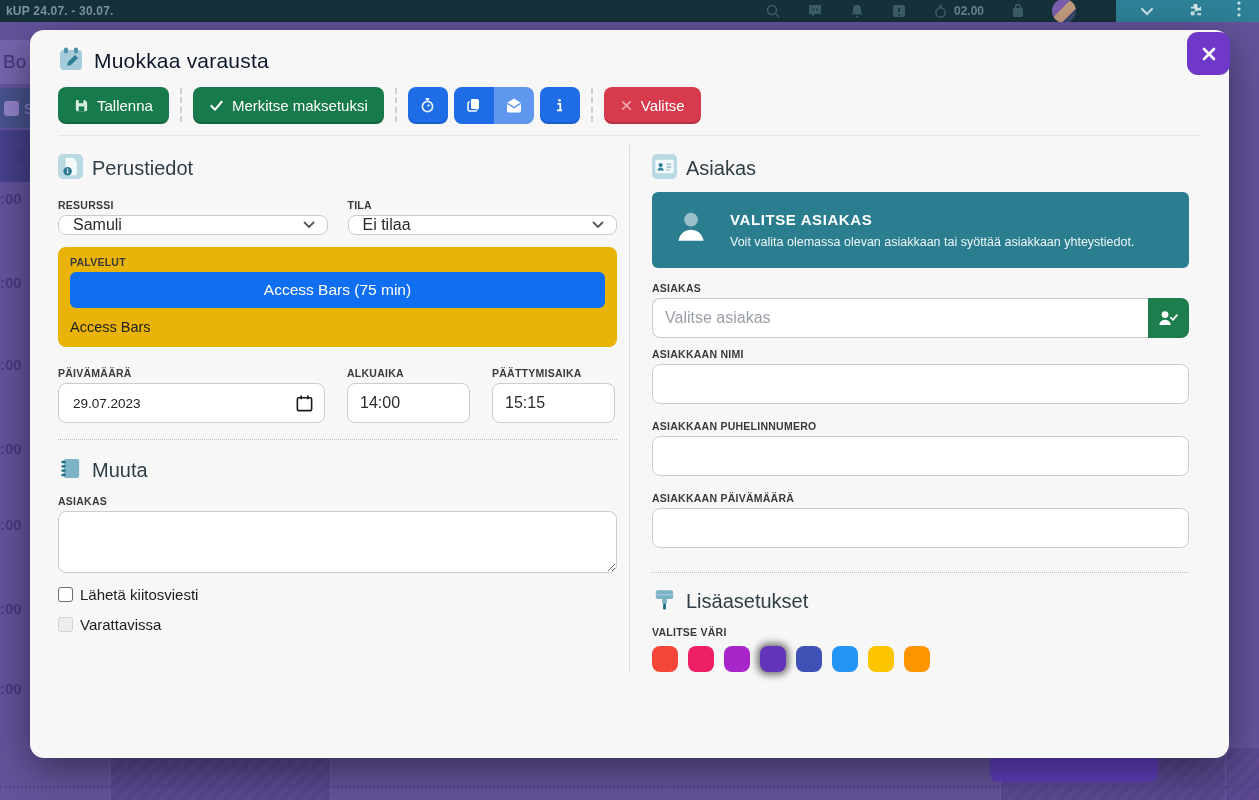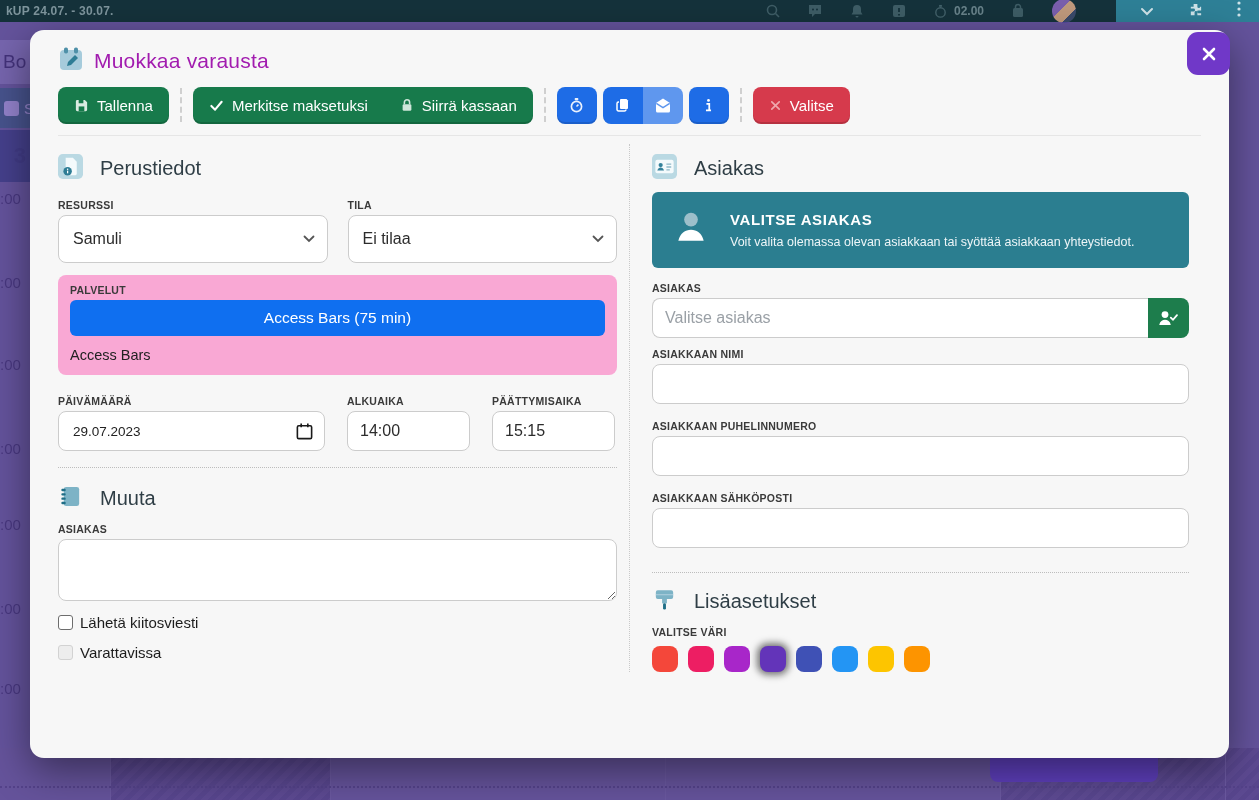--- a/index.html
+++ b/index.html
@@ -19,39 +19,39 @@
   .tb-teal { height:22px; background:#2e8097; display:flex; align-items:center; gap:34px; padding:0 18px 0 24px; margin-left:14px; }
 
   .bg-left { position:absolute; left:0; top:22px; width:60px; height:778px; z-index:1; }
   .bg-strip { position:absolute; left:0; top:18px; width:60px; height:44px; background:#9a9a9a;
               color:#111; font-size:19px; display:flex; align-items:center; padding-left:3px; }
   .bg-green { position:absolute; left:0; top:66px; width:60px; height:40px; background:#1d6b43;
               color:#eee; font-size:15px; display:flex; align-items:center; gap:5px; padding-left:4px; }
   .bg-badge { width:15px; height:15px; background:#e8e8e8; border-radius:3px; flex:none; }
   .bg-teal { position:absolute; left:0; top:108px; width:60px; height:52px; background:#163840;
              color:#0d2930; font-size:22px; font-weight:bold; display:flex; align-items:center; justify-content:flex-end; padding-right:34px; }
-  .bg-time { position:absolute; left:0; color:#1f1f1f; font-size:15px; font-weight:normal; }
+  .bg-time { position:absolute; left:0; color:#1f1f1f; font-size:15px; font-weight:bold; }
 
   .bg-grid { position:absolute; left:0; top:748px; width:1259px; height:52px; background:#6e6a67; z-index:1; }
   .bg-col { position:absolute; top:0; height:52px; border-left:1px solid #7b7773; }
   .hatch { background:repeating-linear-gradient(135deg,#57534f 0 5px,#4a4744 5px 10px); }
   .bg-dotline { position:absolute; left:0; top:38px; width:100%; border-top:2px dotted #403d3b; }
   .bg-event { position:absolute; left:990px; top:-6px; width:168px; height:40px; background:#5a35c0; border-radius:8px; }
 
   .backdrop { position:absolute; left:0; top:22px; width:100%; height:778px;
               background:rgba(97,70,186,0.63); z-index:2; }
 
   
   .modal { position:absolute; left:30px; top:30px; width:1199px; height:728px; background:#f7f7f7;
            border-radius:14px; z-index:3; box-shadow:0 12px 40px rgba(0,0,0,.45); padding:14px 28px 0; }
   .modal-close { position:absolute; top:2px; right:-1px; width:43px; height:43px; background:#7038c8;
                  border:none; border-radius:11px; display:flex; align-items:center; justify-content:center; cursor:pointer; }
 
   .m-header { display:flex; align-items:center; gap:10px; height:34px; }
-  .m-title { font-size:21px; color:#a21caf; font-weight:500; letter-spacing:.2px; }
+  .m-title { font-size:21px; color:#0f172a; font-weight:500; letter-spacing:.2px; }
 
   .toolbar { display:flex; align-items:center; margin-top:8px; height:38px; }
   .tbtn { height:37px; border:none; border-radius:8px; color:#fff; font-size:15px; font-weight:500;
           font-family:"Liberation Sans",sans-serif; display:flex; align-items:center; gap:8px; padding:0 16px;
           cursor:pointer; box-shadow:inset 0 -2px 0 rgba(0,0,0,.15); }
   .green { background:#177a4b; }
   .tgroup { display:flex; align-items:center; background:#177a4b; border-radius:8px; height:37px;
             box-shadow:inset 0 -2px 0 rgba(0,0,0,.15); }
   .tgroup .tbtn { box-shadow:none; background:transparent; }
   .sep { width:0; border-left:2px dashed #cfcfcf; height:34px; margin:0 11px; }
@@ -59,33 +59,33 @@
           align-items:center; justify-content:center; cursor:pointer; box-shadow:inset 0 -2px 0 rgba(0,0,0,.12); }
   .ipair { display:flex; border-radius:8px; overflow:hidden; margin:0 6px; box-shadow:inset 0 -2px 0 rgba(0,0,0,.12); }
   .ipair .ibtn { border-radius:0; margin:0; box-shadow:none; }
   .ibtn.lt { background:#5f97ee; }
   .red { background:#d63a4c; }
 
   .m-body { display:flex; margin-top:11px; border-top:1px solid #e6e6e6; padding-top:8px; }
   .col-l { width:572px; padding-right:12px; border-right:1px dotted #c9c9c9; }
   .col-r { width:559px; padding-left:22px; }
 
-  .sec-head { display:flex; align-items:center; gap:17px; margin:10px 0 6px; }
+  .sec-head { display:flex; align-items:center; gap:9px; margin:10px 0 6px; }
   .sec-title { font-size:20px; color:#2f3e46; font-weight:500; }
 
   .lbl { font-size:10.5px; font-weight:bold; color:#3a3a3a; letter-spacing:.25px; margin:10px 0 4px; }
   .field-row { display:flex; gap:20px; }
   .fcol { flex:1; }
-  .selectbox { height:48px; background:#fff; border:1px solid #ccc; border-radius:8px; display:flex;
+  .selectbox { height:20px; background:#fff; border:1px solid #ccc; border-radius:8px; display:flex;
                align-items:center; justify-content:space-between; padding:0 12px 0 14px; font-size:16px; color:#2c2c2c; cursor:pointer; }
   .inputbox { width:100%; height:40px; background:#fff; border:1px solid #ccc; border-radius:8px;
               font-size:16px; color:#2c2c2c; padding:0 12px; font-family:"Liberation Sans",sans-serif; }
   .inputbox::placeholder { color:#9aa0a6; }
 
-  .palvelut { background:#f9a8d4; border-radius:8px; padding:9px 12px 12px; margin-top:12px; }
+  .palvelut { background:#eab308; border-radius:8px; padding:9px 12px 12px; margin-top:12px; }
   .palvelut .lbl { margin-top:0; }
   .svc-btn { width:100%; height:36px; background:#0f6ff0; color:#fff; border:none; border-radius:6px;
              font-size:15.5px; font-family:"Liberation Sans",sans-serif; cursor:pointer; }
   .svc-name { font-size:14.5px; color:#222; margin-top:11px; }
 
   .daterow { display:flex; gap:22px; margin-top:10px; }
   .datebox { width:267px; height:40px; background:#fff; border:1px solid #ccc; border-radius:8px;
              display:flex; align-items:center; padding:0 10px 0 14px; }
   .datebox input { border:none; outline:none; font-size:13.5px; color:#222; flex:1; font-family:"Liberation Sans",sans-serif; background:transparent; }
   .timebox { width:123px; }
@@ -245,27 +245,20 @@
         <span>Tallenna</span>
       </button>
       <span class="sep"></span>
       <div class="tgroup">
         <button class="tbtn">
           <svg viewBox="0 0 16 16" width="15" height="15">
               <path d="M2.5 8.5l4 4 7-8.5" stroke="#fff" stroke-width="2.2" fill="none" stroke-linecap="round" stroke-linejoin="round"></path>
             </svg>
           <span>Merkitse maksetuksi</span>
         </button>
-        <button class="tbtn">
-          <svg viewBox="0 0 16 16" width="14" height="14">
-              <rect x="3" y="7" width="10" height="7.5" rx="1.5" fill="#cfe6da"></rect>
-              <path d="M5 7V5a3 3 0 016 0v2" stroke="#cfe6da" stroke-width="1.8" fill="none"></path>
-            </svg>
-          <span>Siirrä kassaan</span>
-        </button>
       </div>
       <span class="sep"></span>
       <button class="ibtn">
         <svg viewBox="0 0 16 16" width="17" height="17">
             <circle cx="8" cy="9" r="4.8" stroke="#fff" stroke-width="1.6" fill="none" opacity=".9"></circle>
             <rect x="6.3" y="1" width="3.4" height="2" rx=".6" fill="#fff" opacity=".9"></rect>
             <path d="M8 9l1.8-1.8" stroke="#fff" stroke-width="1.4" opacity=".9"></path>
           </svg>
       </button>
       <div class="ipair">
@@ -428,21 +421,21 @@
               </svg>
           </button>
         </div>
 
         <div class="lbl">ASIAKKAAN NIMI</div>
         <input class="inputbox" style="">
 
         <div class="lbl" style="margin-top:16px">ASIAKKAAN PUHELINNUMERO</div>
         <input class="inputbox" style="">
 
-        <div class="lbl" style="margin-top:16px">ASIAKKAAN SÄHKÖPOSTI</div>
+        <div class="lbl" style="margin-top:16px">ASIAKKAAN PÄIVÄMÄÄRÄ</div>
         <input class="inputbox" style="">
 
         <div class="dotted" style="margin-top:24px"></div>
 
         <div class="sec-head" style="margin-top:14px">
           <span>
             <svg viewBox="0 0 26 26" width="25" height="25">
                 <path d="M4 5.5a2 2 0 012-2h14a2 2 0 012 2v5a2 2 0 01-2 2H6a2 2 0 01-2-2z" fill="#7db3c6"></path>
                 <path d="M4 8h18" stroke="#a9cddc" stroke-width="1.2"></path>
                 <rect x="10.5" y="12.5" width="5" height="4.5" fill="#7db3c6"></rect>

